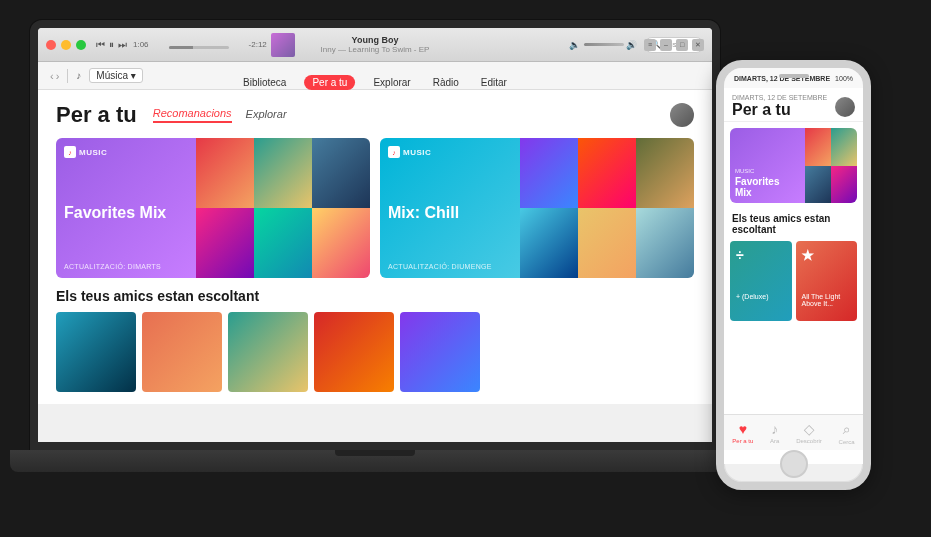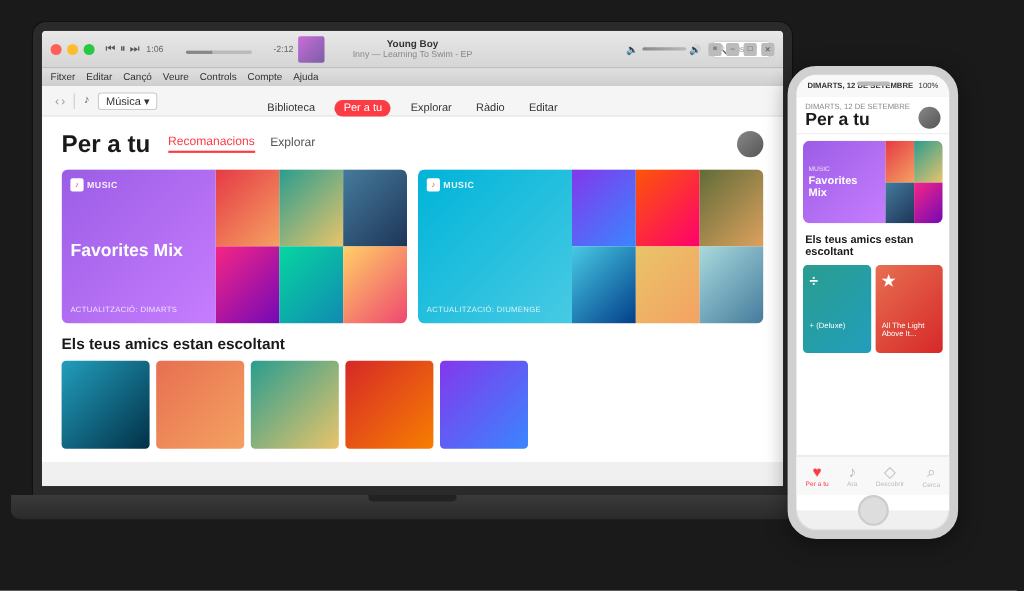--- a/index.html
+++ b/index.html
@@ -262,20 +262,21 @@
     .tabs {
       display: flex;
       gap: 14px;
       align-items: center;
     }
     .tab-item {
       font-size: 11px;
       color: #555;
       cursor: pointer;
       padding-bottom: 2px;
+      font-style: italic;
     }
     .tab-item.active {
       color: #fc3c44;
       border-bottom: 2px solid #fc3c44;
     }
     .user-avatar {
       width: 24px; height: 24px;
       border-radius: 50%;
       background: linear-gradient(135deg, #888, #555);
       margin-left: auto;
@@ -458,21 +459,21 @@
       display: flex;
       height: 75px;
     }
     .phone-mix-main {
       width: 75px;
       min-width: 75px;
       background: linear-gradient(135deg, #9b5de5, #c77dff);
       padding: 5px;
       display: flex;
       flex-direction: column;
-      justify-content: center;
+      justify-content: flex-end;
     }
     .phone-mix-name { font-size: 10px; font-weight: 700; color: white; line-height: 1.1; }
     .phone-mix-badge { font-size: 6px; color: rgba(255,255,255,0.8); text-transform: uppercase; margin-bottom: 2px; }
     .phone-mix-thumbs {
       display: grid;
       grid-template-columns: 1fr 1fr;
       flex: 1;
     }
     .phone-thumb { }
 
@@ -577,29 +578,20 @@
           <span>Buscar</span>
         </div>
         <div class="window-controls">
           <div class="win-btn">≡</div>
           <div class="win-btn">–</div>
           <div class="win-btn">□</div>
           <div class="win-btn">✕</div>
         </div>
       </div>
 
-      <div class="itunes-menubar">
-        <span class="menu-item">Fitxer</span>
-        <span class="menu-item">Editar</span>
-        <span class="menu-item">Cançó</span>
-        <span class="menu-item">Veure</span>
-        <span class="menu-item">Controls</span>
-        <span class="menu-item">Compte</span>
-        <span class="menu-item">Ajuda</span>
-      </div>
 
       <div class="itunes-toolbar">
         <div class="nav-arrows">
           <button class="nav-arrow">‹</button>
           <button class="nav-arrow">›</button>
         </div>
         <div class="nav-sep"></div>
         <span class="music-icon-btn">♪</span>
         <div class="breadcrumb-dropdown">
           <span>Música</span>
@@ -648,20 +640,21 @@
             </div>
           </div>
 
           <div class="mix-card">
             <div class="mix-card-layout">
               <div class="mix-main chill">
                 <div class="music-badge">
                   <div class="music-badge-icon">♪</div>
                   <span class="music-badge-text">MUSIC</span>
                 </div>
+                <div class="mix-name">Mix: Chill</div>
                 <div class="mix-update">ACTUALITZACIÓ: DIUMENGE</div>
               </div>
               <div class="mix-right-grid">
                 <div class="thumb t7"></div>
                 <div class="thumb t8"></div>
                 <div class="thumb t9"></div>
                 <div class="thumb t10"></div>
                 <div class="thumb t11"></div>
                 <div class="thumb t12"></div>
               </div>

